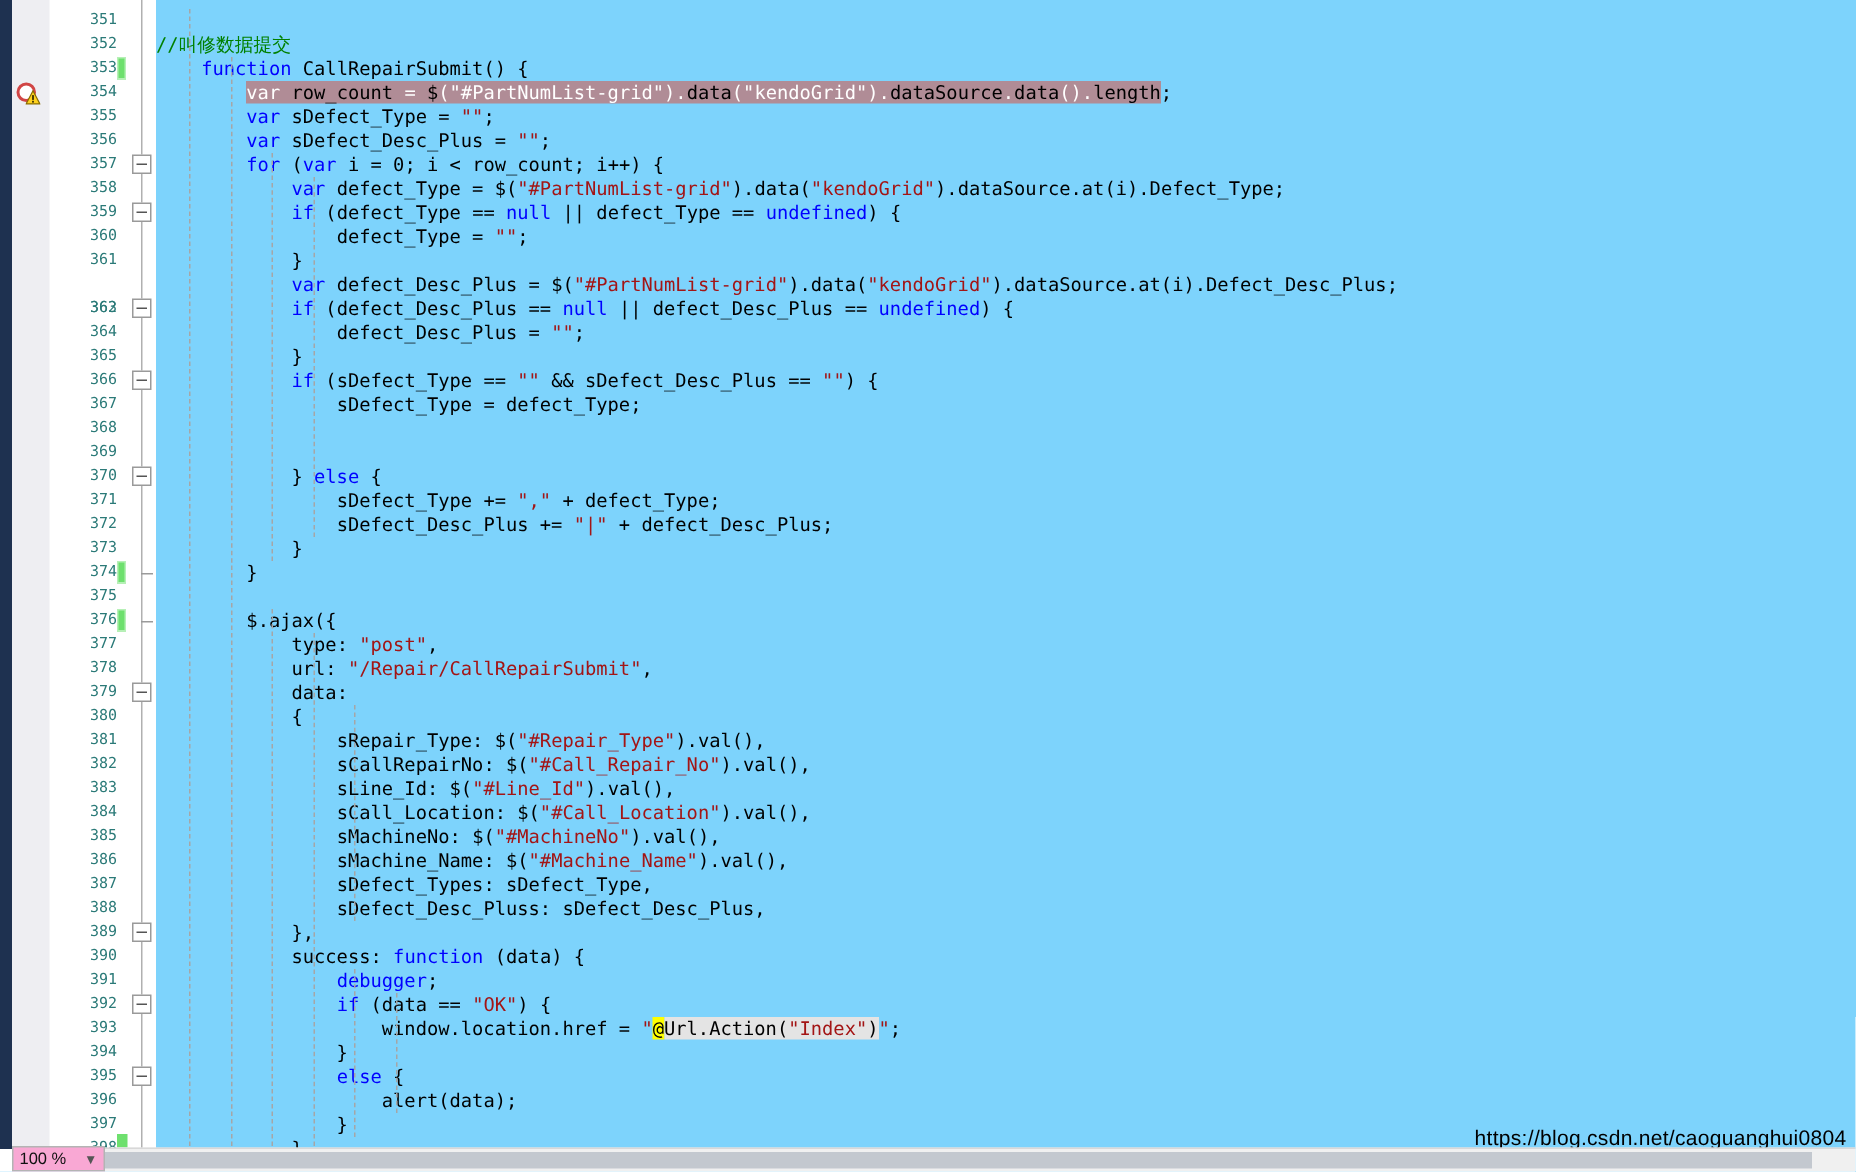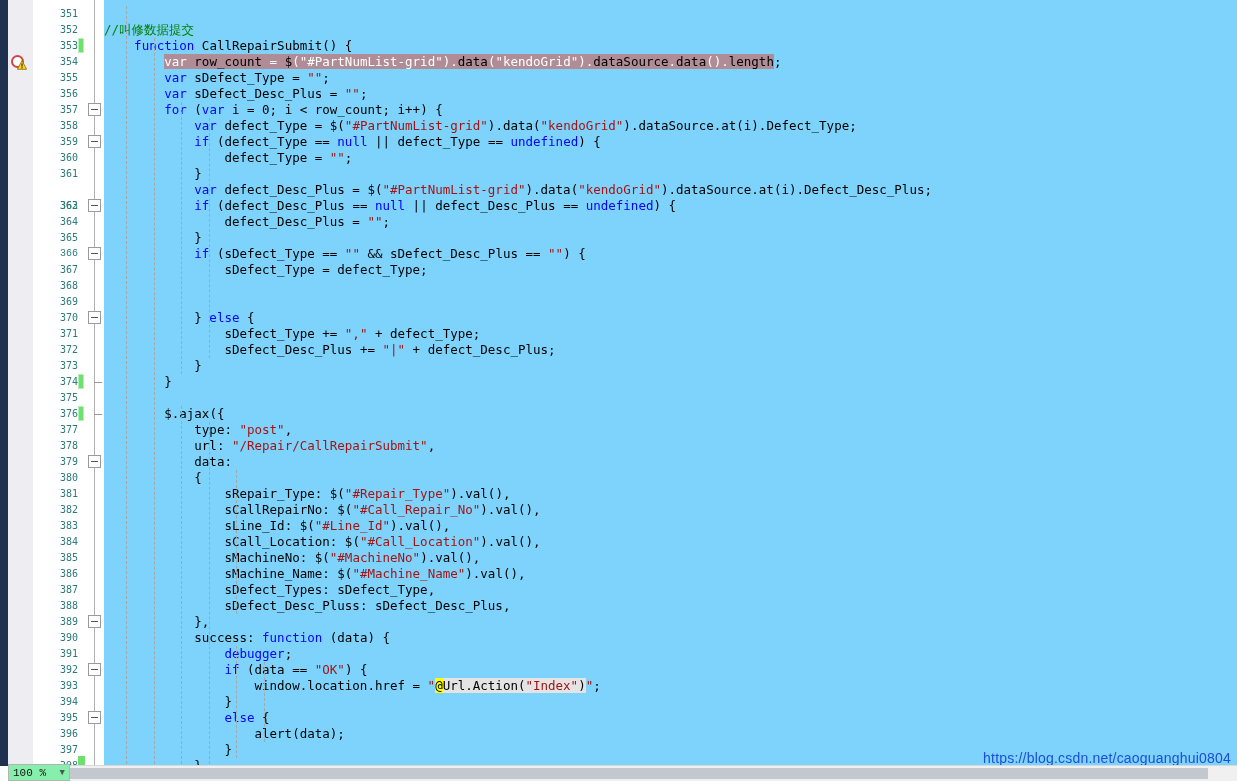--- a/index.html
+++ b/index.html
@@ -75,38 +75,38 @@
   .hscroll-thumb{position:absolute;left:60px;top:2px;width:1140px;height:11px;background:#c3c8cf;}
   .hscroll-arrow{position:absolute;left:28px;top:1px;width:13px;height:13px;}
   .hscroll-arrow::after{
     content:"";position:absolute;left:3px;top:3px;
     border-left:6px solid transparent;border-bottom:7px solid #808080;
   }
 
   
   .zoom-box{
     position:absolute;left:8px;bottom:0px;width:62px;height:17px;
-    background:#86efac;border:1px solid #b4b4b4;box-sizing:border-box;
-    font-family:Liberation Mono, monospace;font-size:11px;color:#111;
+    background:#f9a8d4;border:1px solid #b4b4b4;box-sizing:border-box;
+    font-family:Liberation Sans, sans-serif;font-size:11px;color:#111;
     line-height:17px;padding-left:4px;overflow:hidden;
   }
   .zoom-caret{position:absolute;right:4px;top:0;color:#555;font-size:9px;line-height:17px;}
 
   
   .bp-glyph{position:absolute;left:11px;width:16px;height:16px;}
   .bp-circle{
     position:absolute;left:0;top:1px;width:13px;height:13px;border:2px solid #d14545;
     border-radius:50%;background:#ffffff;box-sizing:border-box;
   }
   .bp-warn{position:absolute;left:6px;top:6px;width:10px;height:10px;}
 
   
   .watermark{
     position:absolute;right:6px;top:750px;
-    font-family:"Liberation Sans",sans-serif;font-size:14px;color:#1d4ed8;
+    font-family:"Liberation Sans",sans-serif;font-size:14px;color:#000000;
     white-space:nowrap;letter-spacing:0.2px;
   }
 
   
   .mini-green{position:absolute;left:78px;top:756px;width:7px;height:9px;background:#6ee06e;}
 </style>
 </head>
 <body>
 
 <div class="vs-root">
@@ -132,21 +132,21 @@
       <div class="lineno" style="top: 86px;">356</div>
       <div class="lineno" style="top: 102px;">357</div>
       <div class="lineno" style="top: 118px;">358</div>
       <div class="lineno" style="top: 134px;">359</div>
       <div class="lineno" style="top: 150px;">360</div>
       <div class="lineno" style="top: 166px;">361</div>
       <div class="lineno" style="top: 198px;">362</div>
       <div class="lineno" style="top: 198px;">363</div>
       <div class="lineno" style="top: 214px;">364</div>
       <div class="lineno" style="top: 230px;">365</div>
-      <div class="lineno" style="top: 246px; font-family: Liberation Mono, monospace;">366</div>
+      <div class="lineno" style="top: 246px;">366</div>
       <div class="lineno" style="top: 262px;">367</div>
       <div class="lineno" style="top: 278px;">368</div>
       <div class="lineno" style="top: 294px;">369</div>
       <div class="lineno" style="top: 310px;">370</div>
       <div class="lineno" style="top: 326px;">371</div>
       <div class="lineno" style="top: 342px;">372</div>
       <div class="lineno" style="top: 358px;">373</div>
       <div class="lineno" style="top: 374px;">374</div>
       <div class="lineno" style="top: 390px;">375</div>
       <div class="lineno" style="top: 406px;">376</div>

